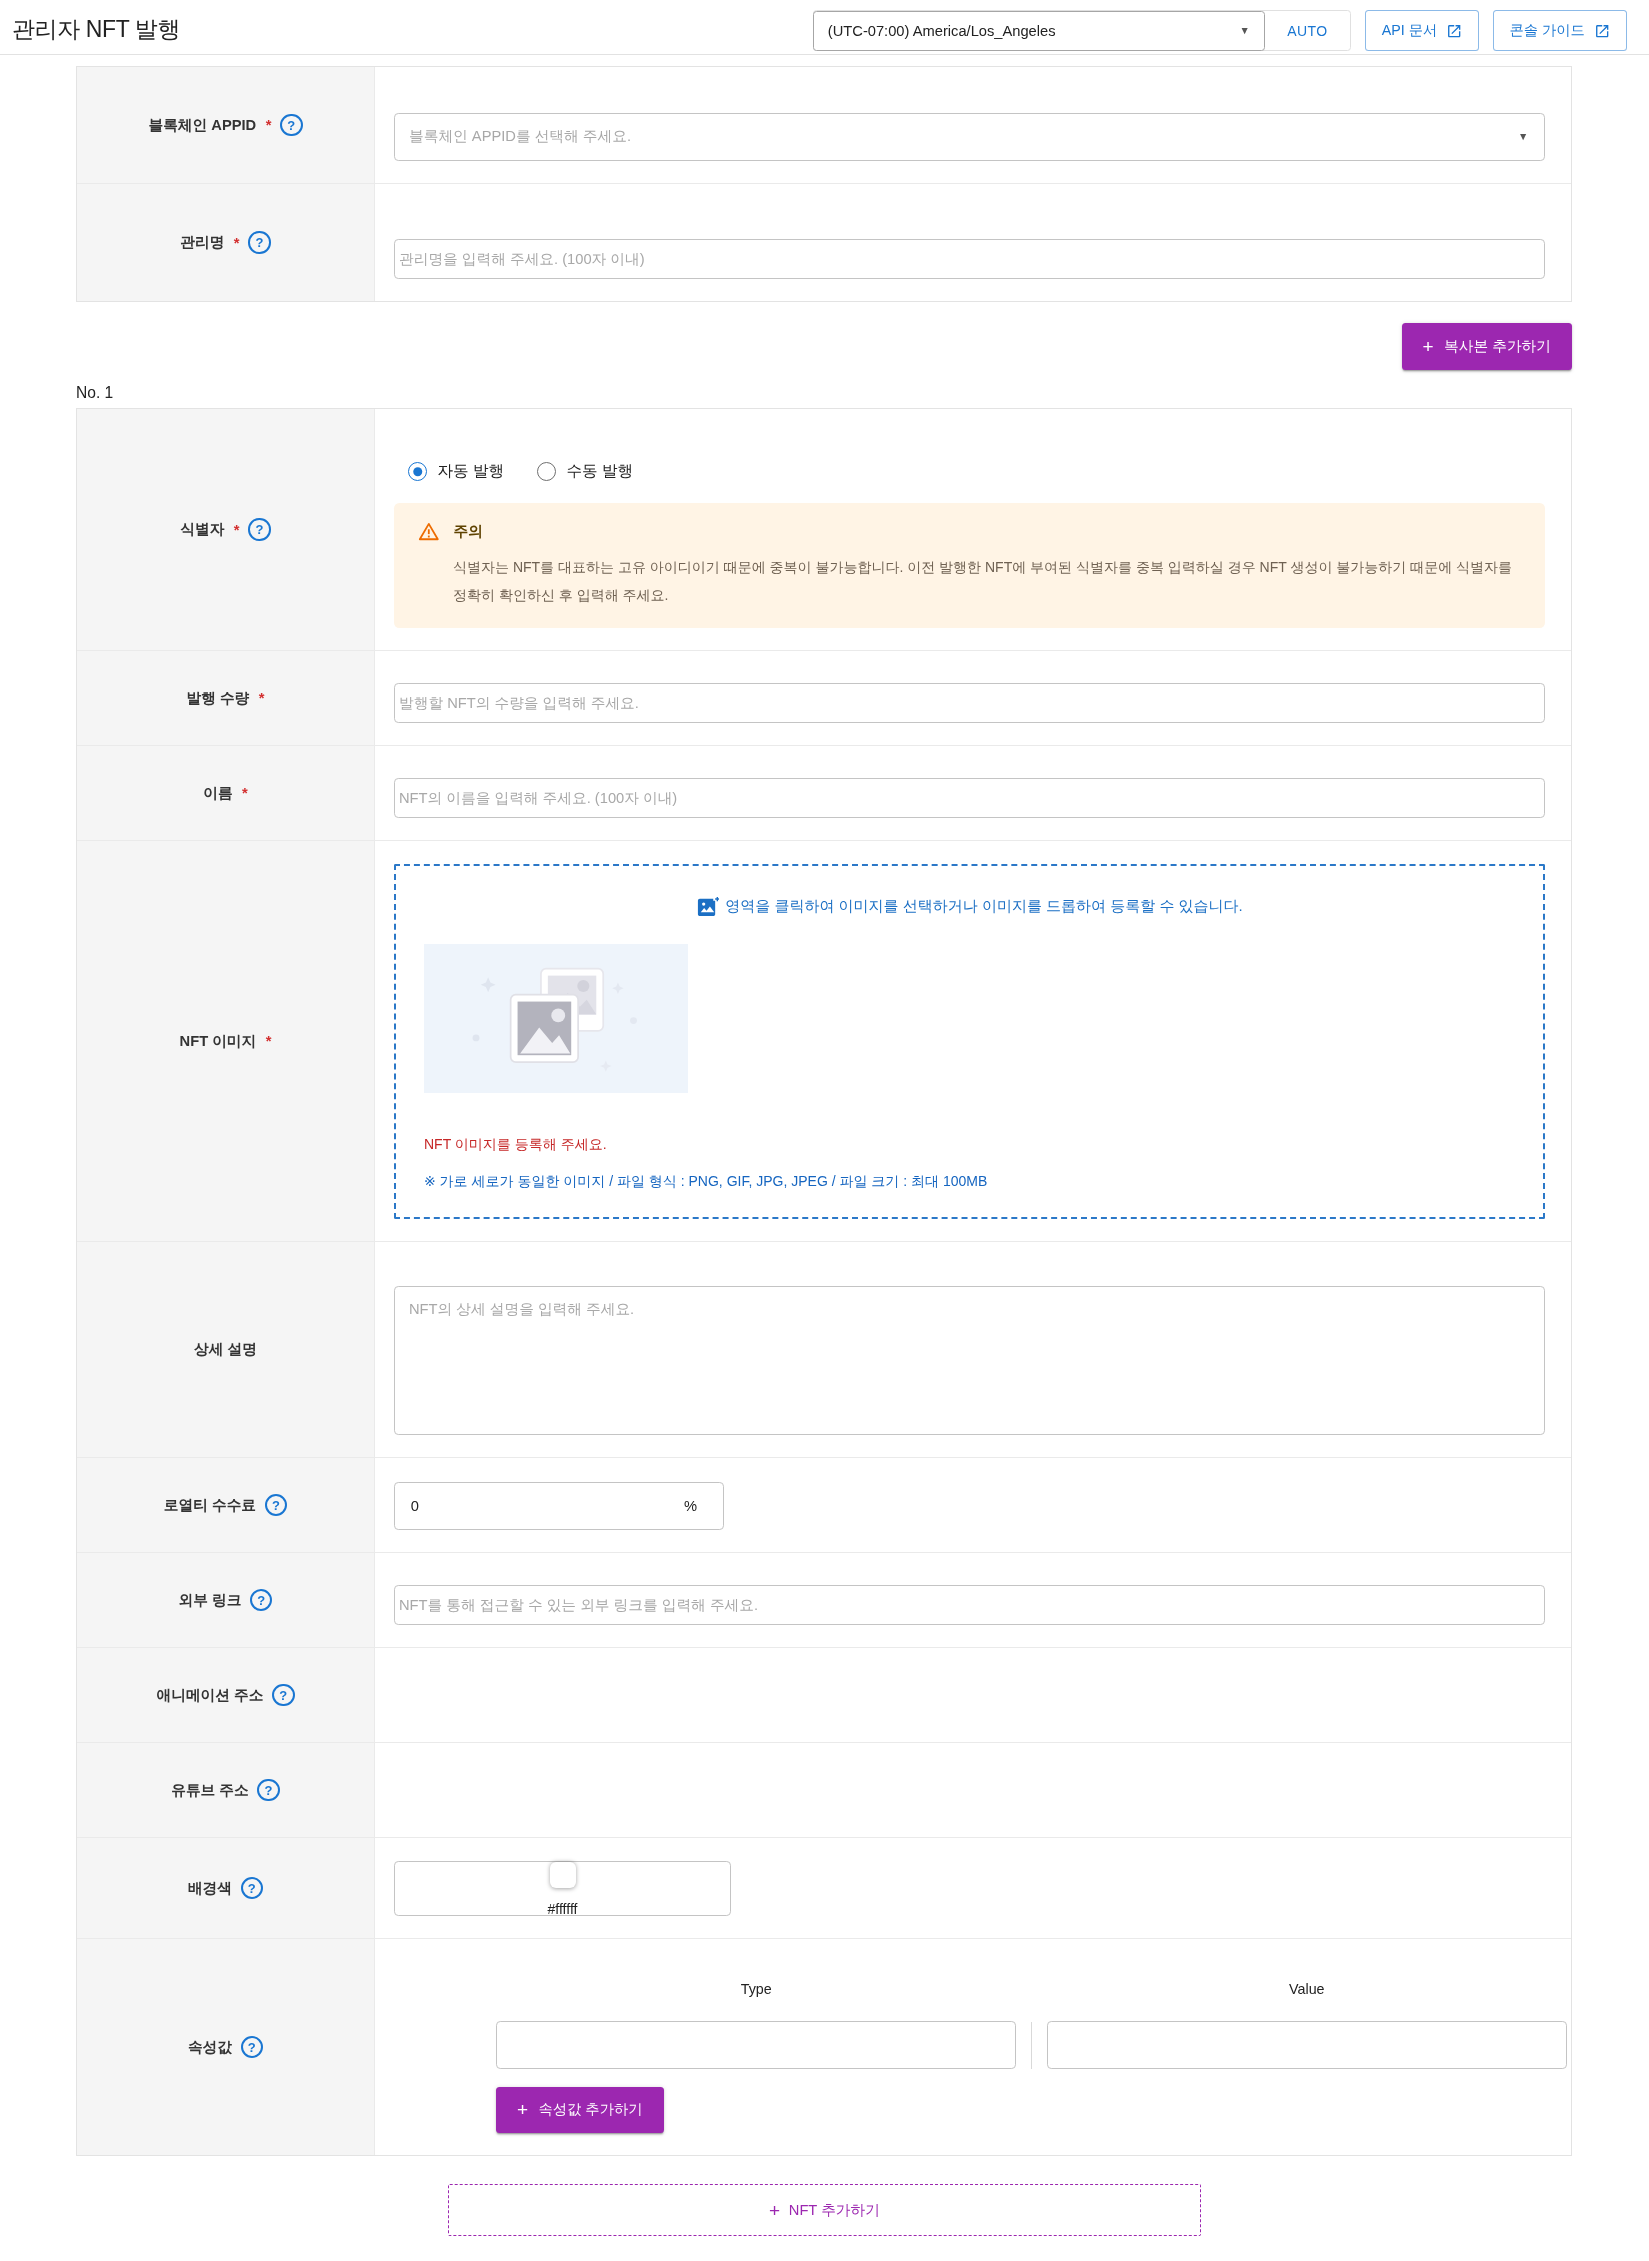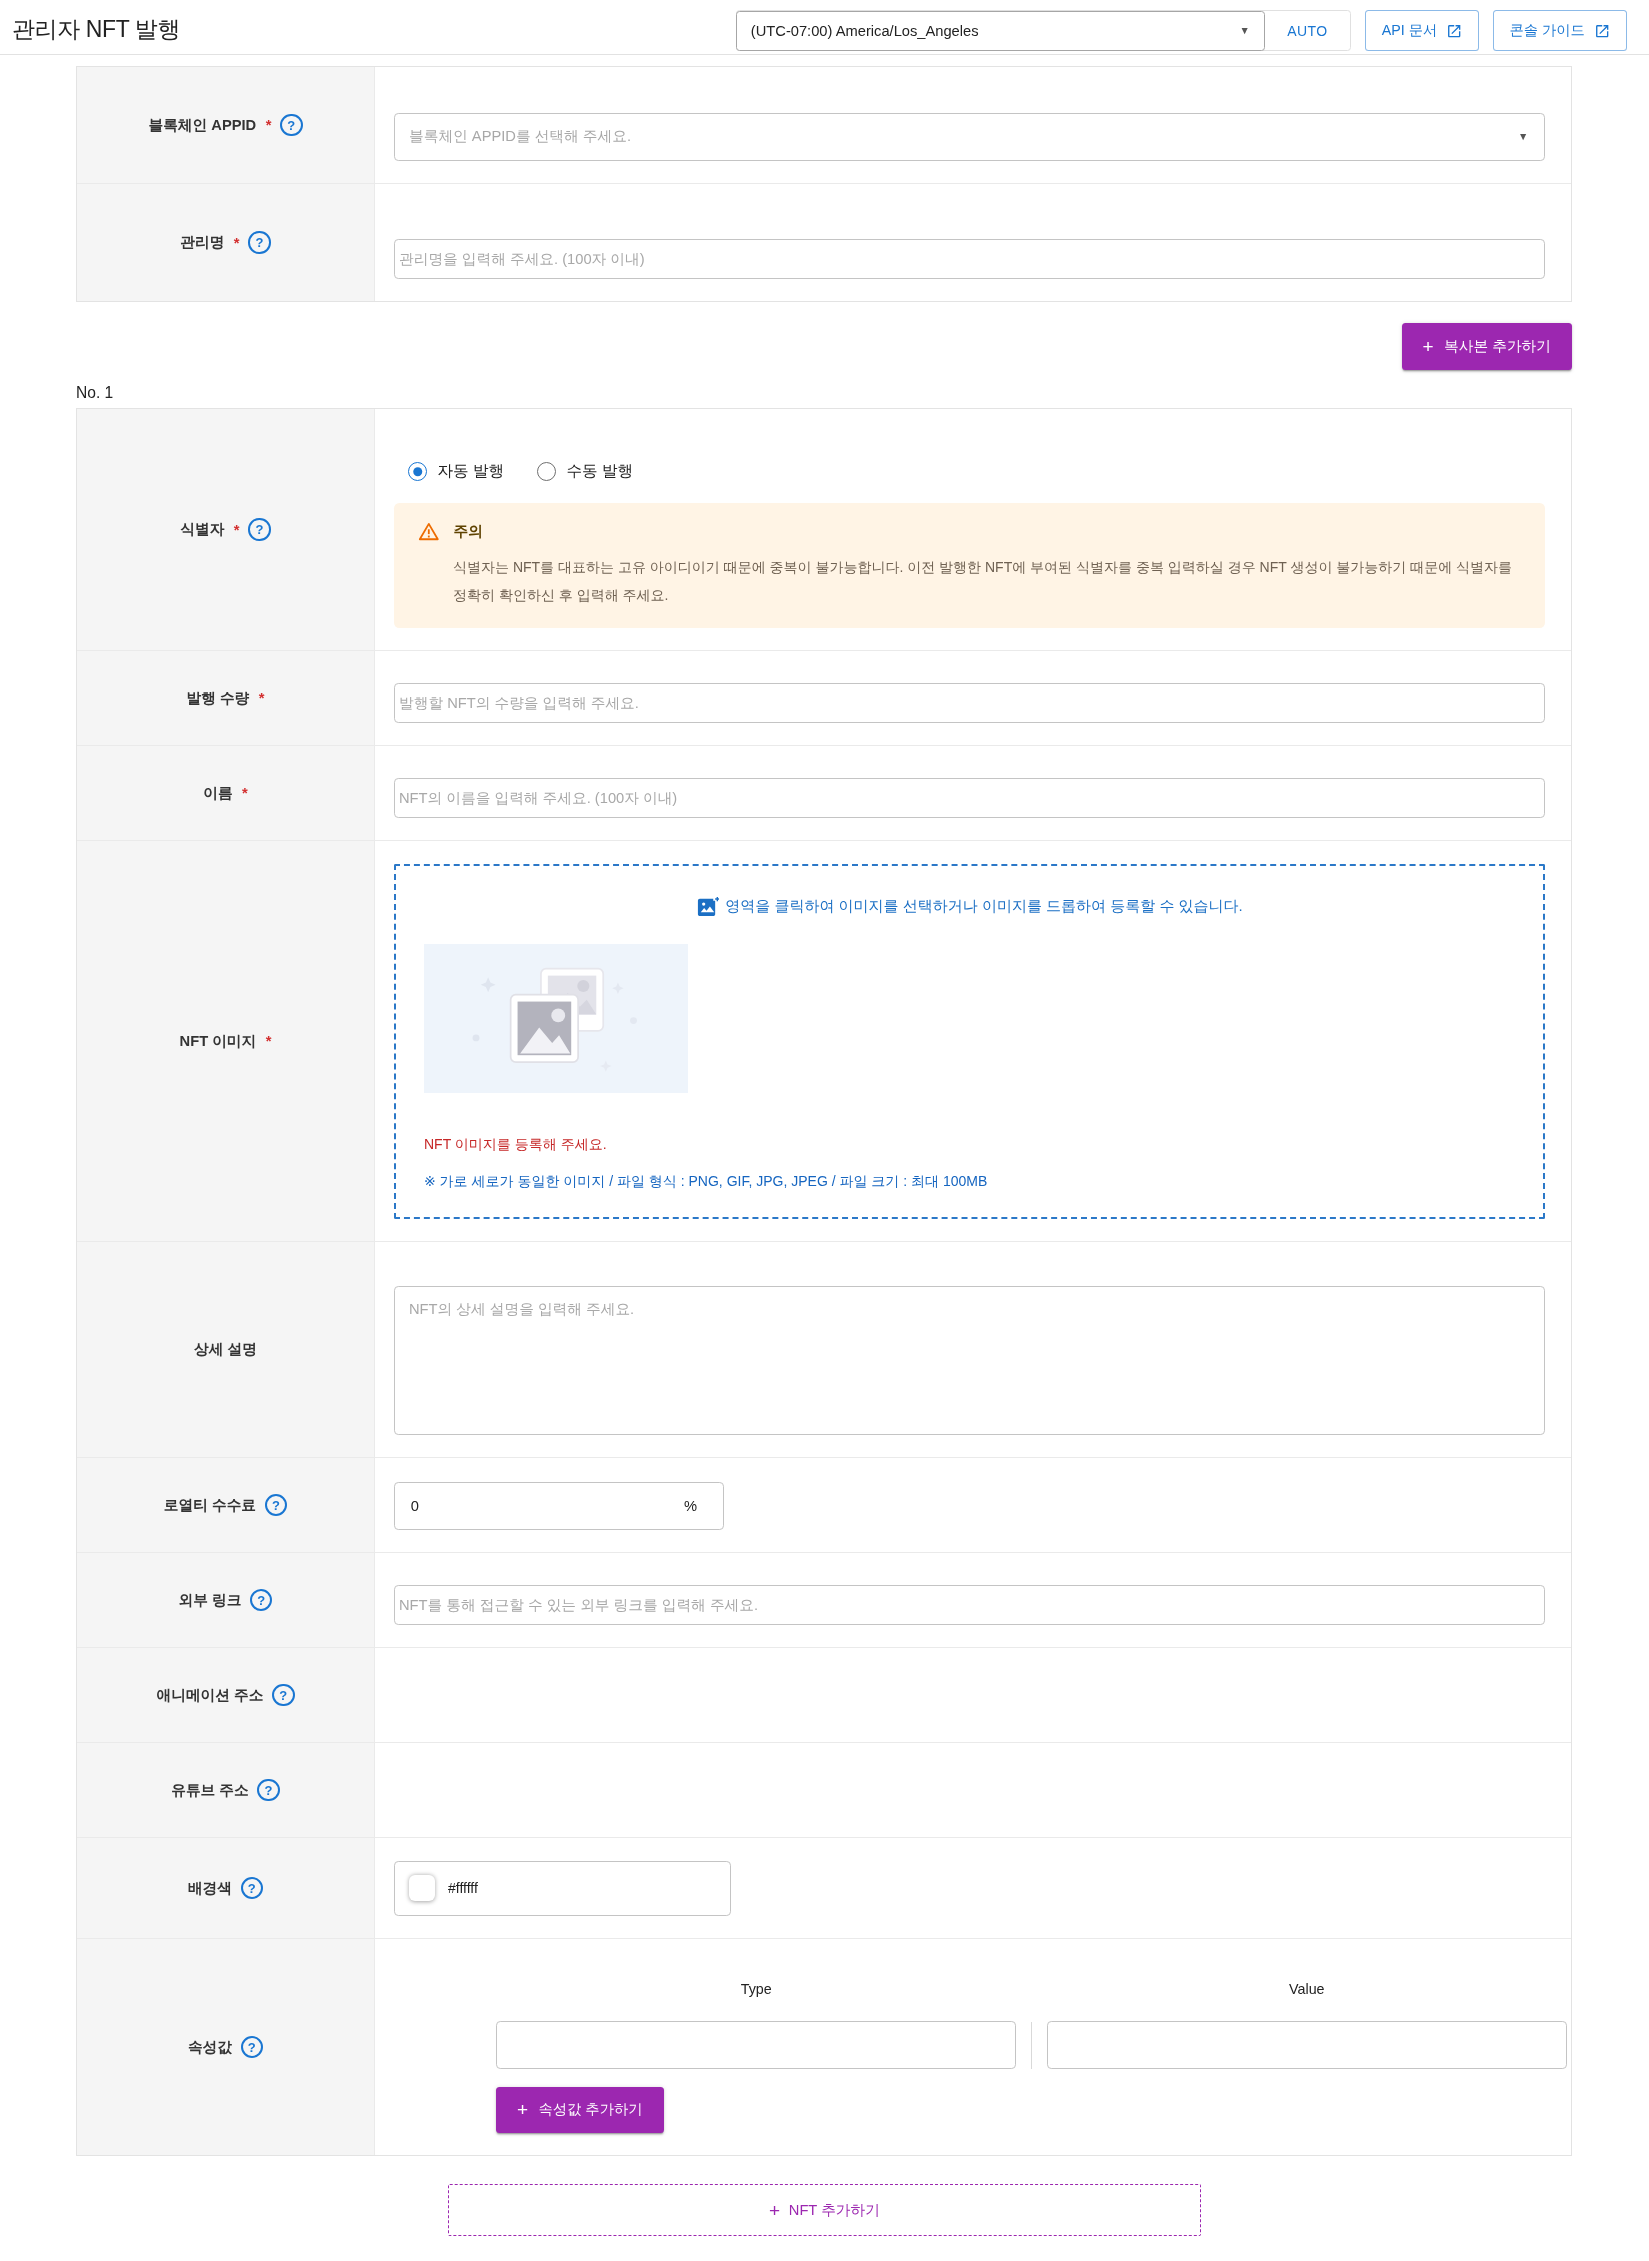--- a/index.html
+++ b/index.html
@@ -16,21 +16,21 @@
     display:flex; justify-content:space-between; align-items:flex-start;
     padding:10.4px 22.5px 0 12px; height:54px;
   }
   .page-title { font-size:23px; font-weight:500; color:#222; letter-spacing:-0.4px; padding-top:3.5px; }
   .header-controls { display:flex; align-items:center; gap:14px; }
   .tz-group {
     display:flex; align-items:stretch; border:0.9px solid #e0e0e0; border-radius:3.5px; height:41px;
   }
   .tz-select {
     display:flex; align-items:center; justify-content:space-between;
-    width:529px; margin:-0.9px 0 -0.9px -0.9px; padding:0 14px;
+    width:452px; margin:-0.9px 0 -0.9px -0.9px; padding:0 14px;
     border:0.9px solid #a6a6a6; border-radius:3.5px; background:#fff;
     font-size:14.7px; color:#222; cursor:pointer;
   }
   .tz-caret { font-size:10.4px; color:#555; margin-left:17.3px; }
   .auto-btn {
     display:flex; align-items:center; padding:0 22.5px;
     color:#1976d2; font-size:14px; font-weight:500; letter-spacing:0.4px; cursor:pointer;
   }
   .outline-btn {
     display:flex; align-items:center; gap:8.6px; height:41px; padding:0 15.6px;
@@ -140,21 +140,21 @@
   }
   .royalty-input {
     border:none; outline:none; width:173px; height:43px; padding:0 0 0 14px;
     font-family:inherit; font-size:14.7px; color:#222; background:transparent;
   }
   .royalty-suffix { font-size:14.7px; color:#222; }
 
   
   .bgcolor-box {
     width:337px; height:55px; border:0.9px solid #c4c4c4; border-radius:4.3px; background:#fff;
-    display:flex; align-items:center; gap:13px; padding:0 14px;
+    display:flex; align-items:center; gap:13px; padding:0 14px;flex-direction:column;
   }
   .color-swatch {
     width:26px; height:26px; border-radius:6px; background:#ffffff; flex:none;
     box-shadow:0 0.9px 4.3px rgba(0,0,0,0.35); cursor:pointer;
   }
   .bgcolor-value { font-size:14px; color:#222; }
 
   
   .attr-area { margin-left:102px; width:1071px; }
   .attr-cols { display:flex; align-items:flex-end; }

